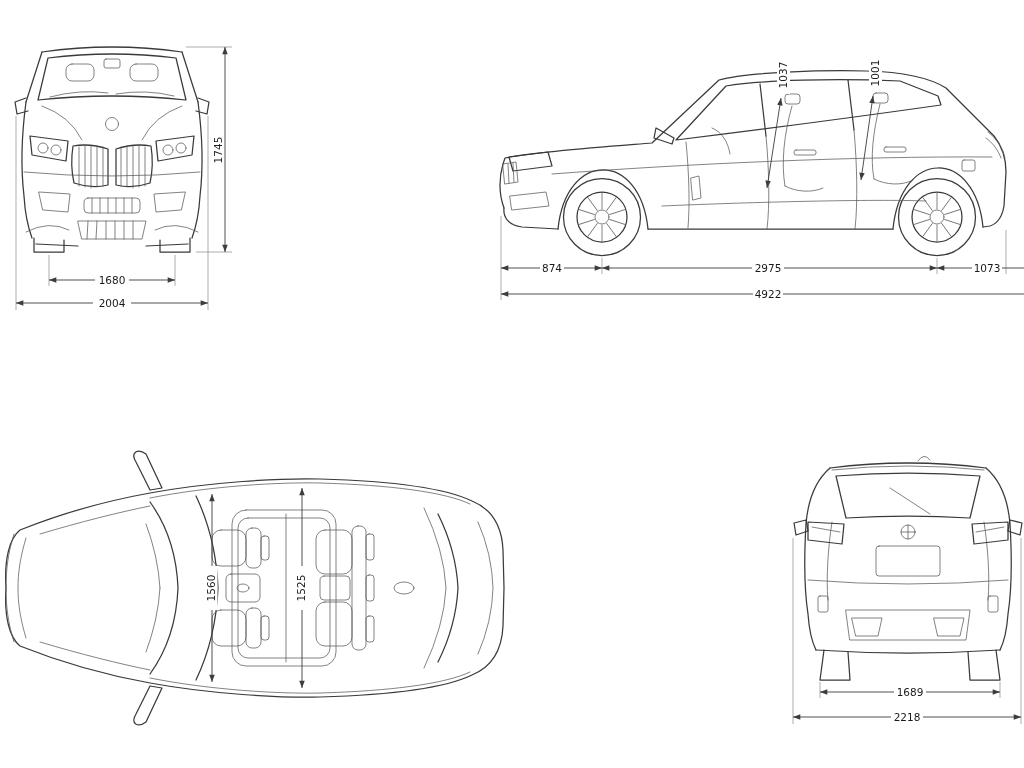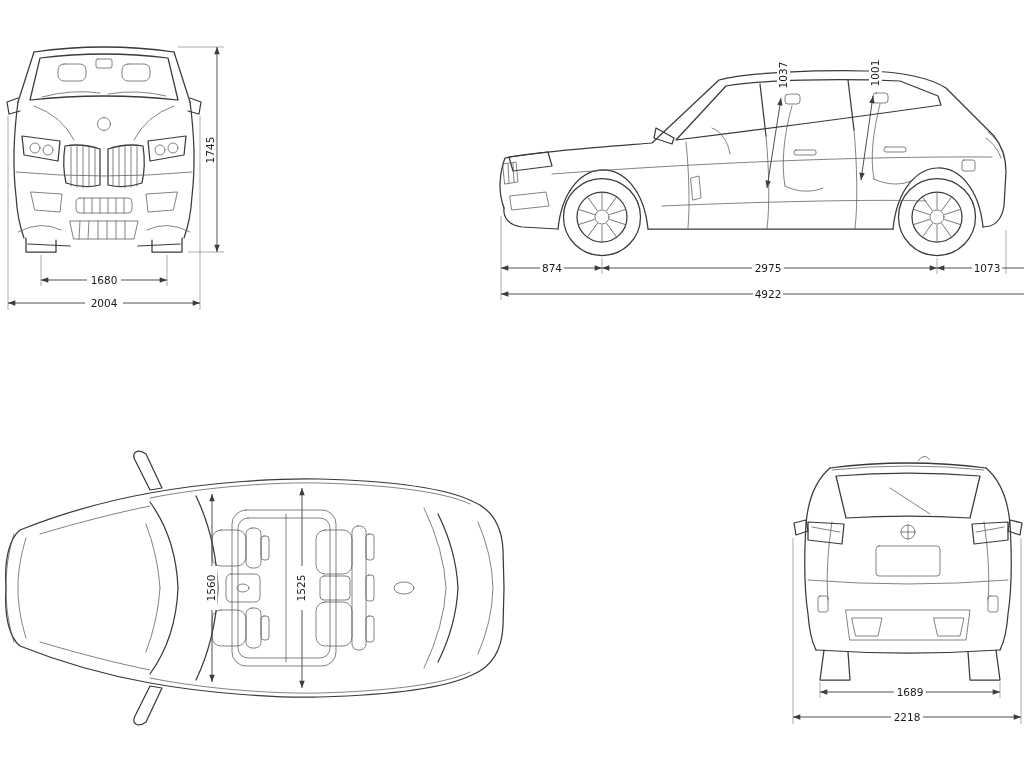--- a/index.html
+++ b/index.html
@@ -12,21 +12,21 @@
   .dim{stroke:#3c3c3c;stroke-width:0.9;fill:none;}
   .ext{stroke:#8a8a8a;stroke-width:0.7;fill:none;}
   .dimtext{font-size:10.5px;fill:#1a1a1a;}
   .lbl-bg{fill:#ffffff;}
 </style>
 </head>
 <body>
 
 <div id="page">
 
-  <div class="view" style="left:4px;top:4">
+  <div class="view" style="left:12px;top:4">
   <svg width="232" height="320" viewBox="0 0 232 320">
     <defs>
       <marker id="arrF" viewBox="0 0 10 10" refX="9.5" refY="5" markerWidth="9" markerHeight="9" orient="auto-start-reverse">
         <path d="M0.5,1.6 L9.5,5 L0.5,8.4 Z" fill="#3c3c3c"></path>
       </marker>
     </defs>
     <g>
       <path class="car" d="M30,52 Q100,42 170,52"></path>
       <path class="car" d="M30,52 L14,102"></path>
       <path class="car" d="M170,52 L186,102"></path>

